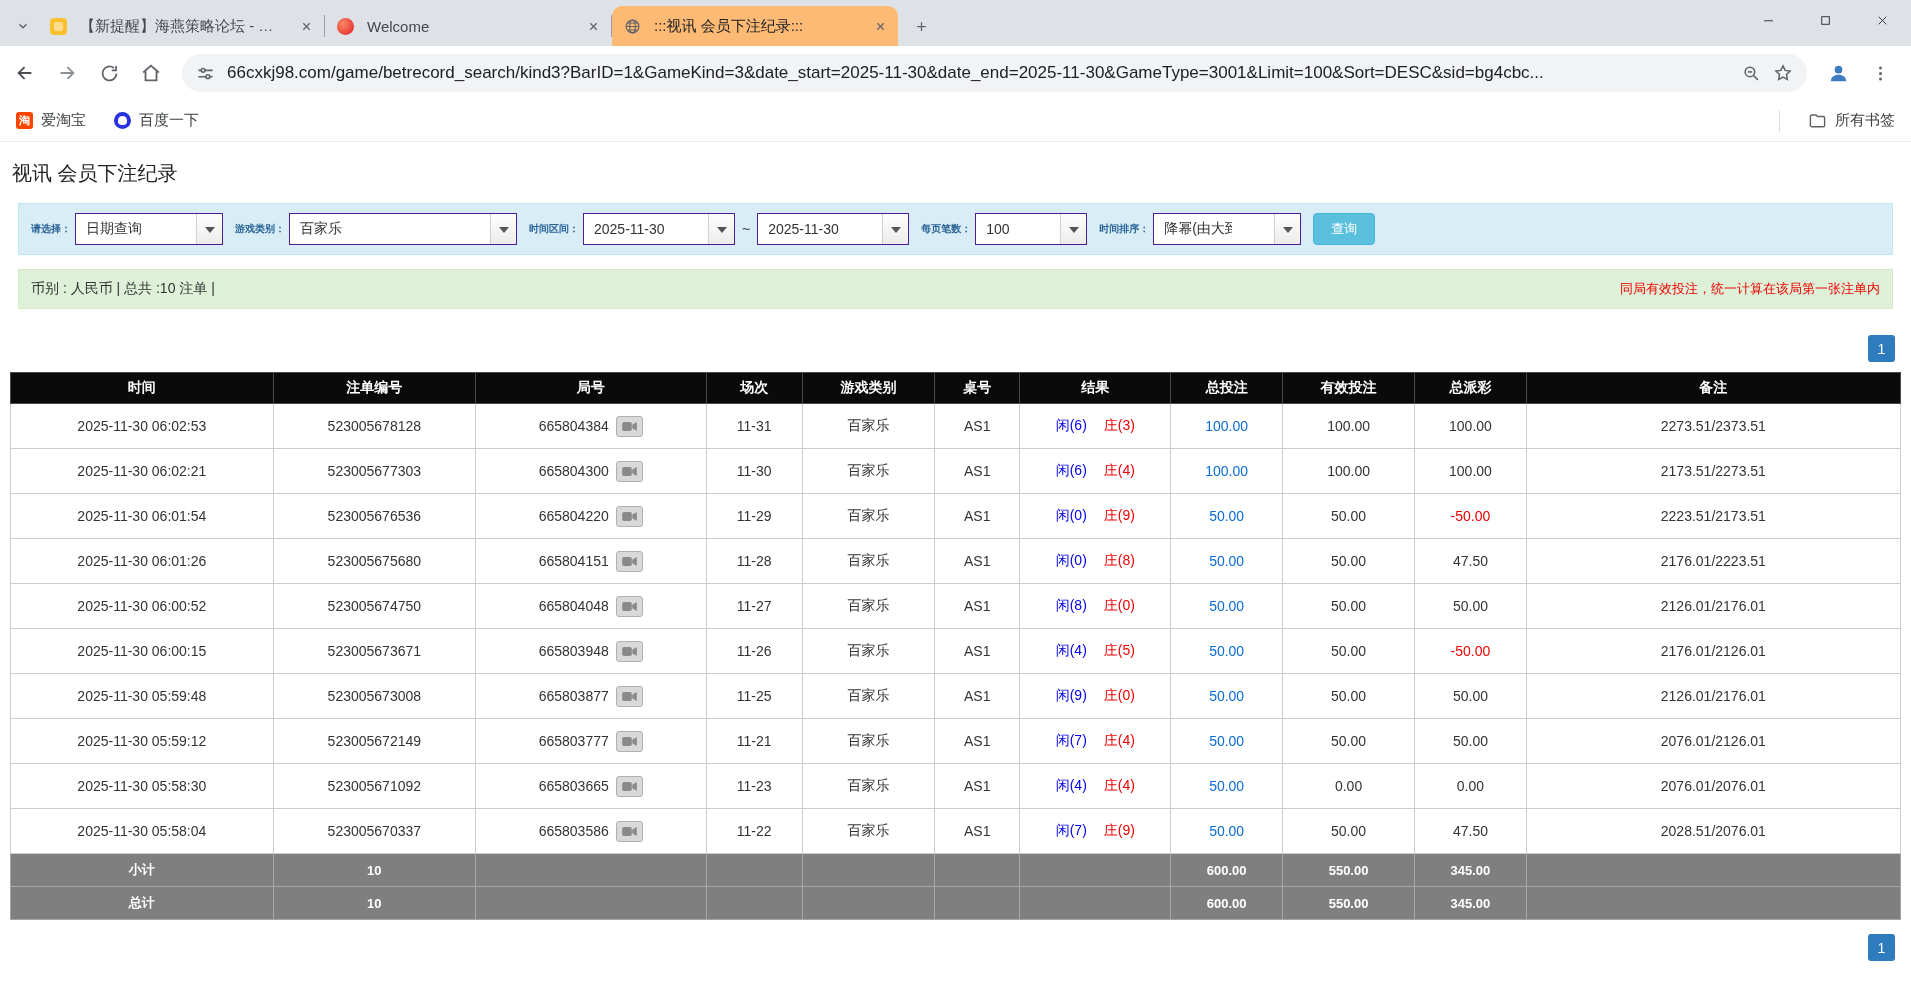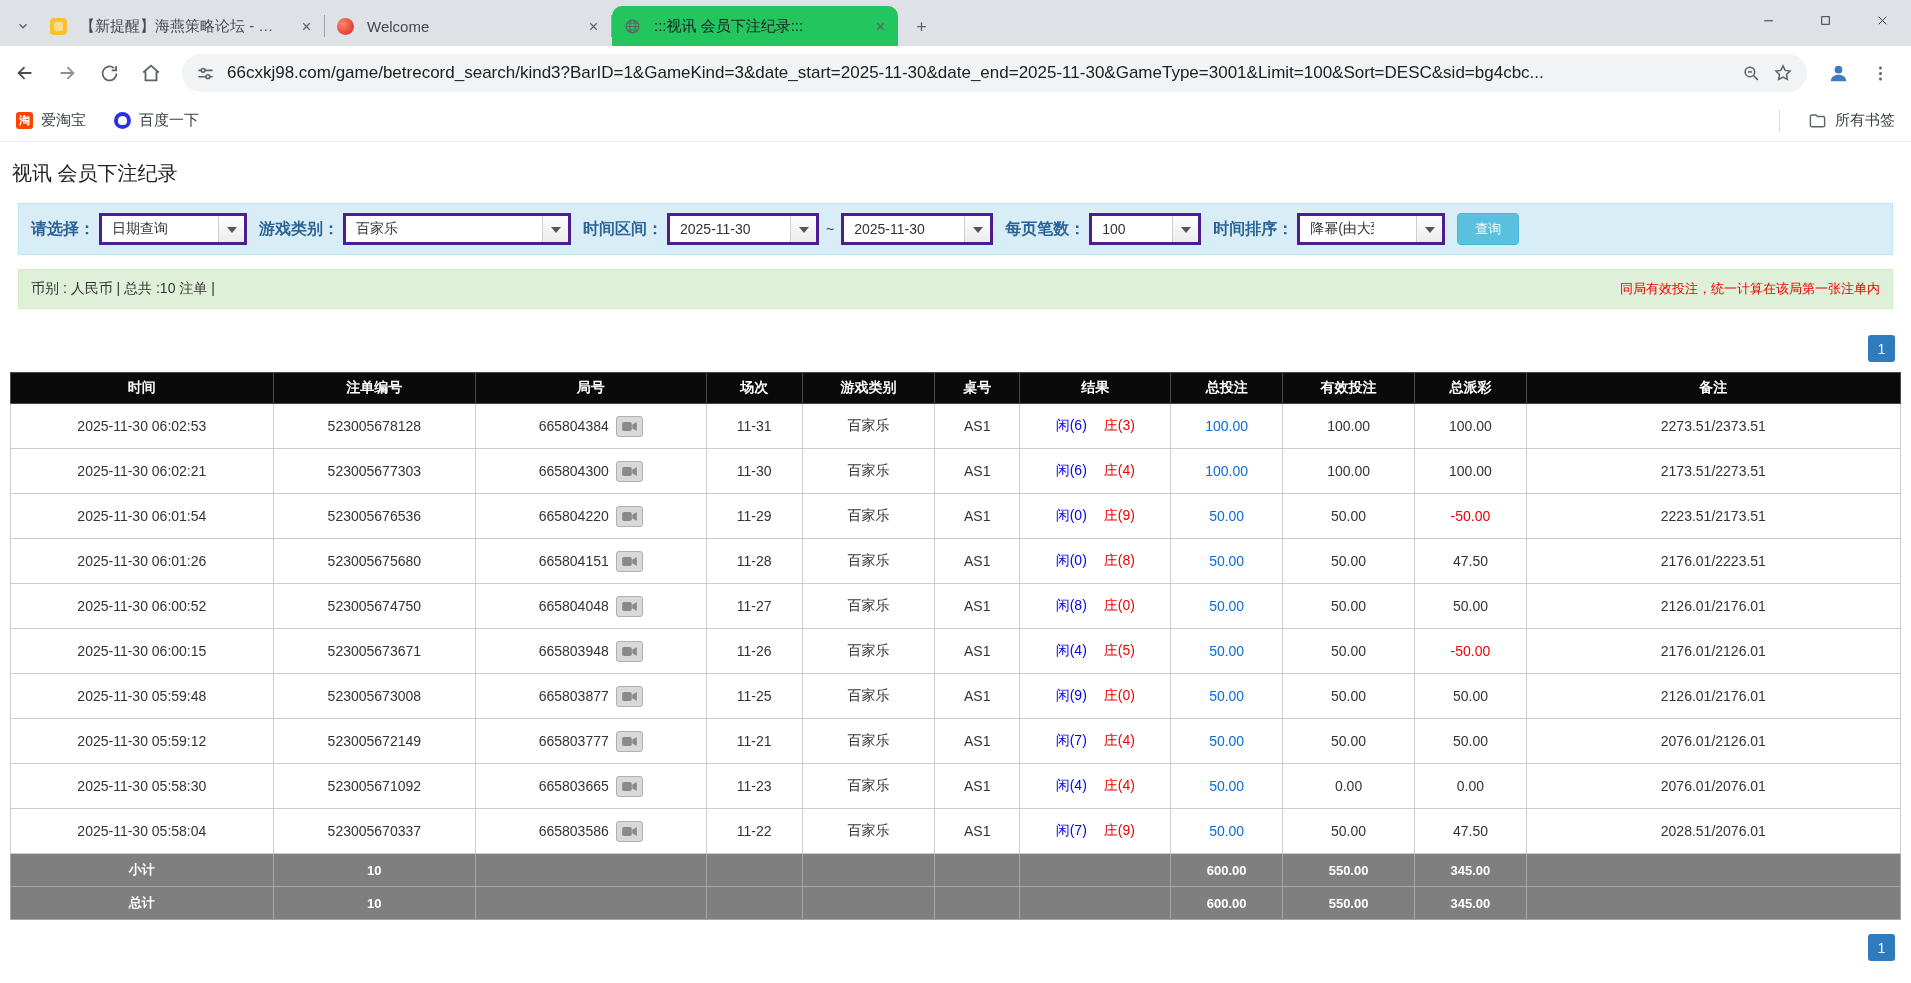--- a/index.html
+++ b/index.html
@@ -15,21 +15,21 @@
   
   .tab-strip {
     height: 46px; background: #dee1e6;
     display: flex; align-items: flex-end; padding-left: 8px; position: relative;
   }
   .tab-chevron { width: 30px; height: 40px; display: flex; align-items: center; justify-content: center; color: #5f6368; cursor: pointer; }
   .tab {
     width: 286px; height: 40px; display: flex; align-items: center; gap: 13px;
     padding: 0 8px 0 12px; border-radius: 10px 10px 0 0; font-size: 15px; color: #45494e; cursor: pointer;
   }
-  .tab.active { background: #22c55e; color: #202124; }
+  .tab.active { background: #fdba74; color: #202124; }
   .tab-label { flex: 1; white-space: nowrap; overflow: hidden; text-overflow: ellipsis; }
   .tab-close { width: 20px; height: 20px; border-radius: 50%; display: flex; align-items: center; justify-content: center; color: #5f6368; flex: none; cursor: pointer; }
   .tab-divider { width: 1px; height: 22px; background: #9aa0a6; margin-bottom: 9px; flex: none; }
   .favicon { width: 17px; height: 17px; flex: none; display: flex; align-items: center; justify-content: center; }
   .fav-forum { background: #fbc02d; border-radius: 4px; position: relative; }
   .fav-forum::after { content: ""; position: absolute; inset: 4px; background: rgba(255,255,255,.45); border-radius: 2px; }
   .fav-welcome { background: radial-gradient(circle at 35% 35%, #ff8a65, #e53935 72%); border-radius: 50%; }
   .new-tab-btn { width: 30px; height: 30px; margin: 0 0 5px 8px; display: flex; align-items: center; justify-content: center; color: #5f6368; border-radius: 50%; cursor: pointer; }
   .strip-spacer { flex: 1; }
   .win-controls { position: absolute; top: 0; right: 0; height: 40px; display: flex; }
@@ -53,23 +53,23 @@
   .bm-spacer { flex: 1; }
   .bm-sep { width: 1px; height: 22px; background: #dadce0; flex: none; }
 
   
   .page-title { font-size: 20px; color: #222; margin: 18px 12px 16px; font-weight: 500; }
 
   .filter-bar {
     margin: 0 18px; background: var(--filter-bg, #d9edf7); border: 1px solid var(--filter-border, #bce8f1);
     display: flex; align-items: center; padding: 9px 8px;
   }
-  .flabel { color: var(--filter-label, #2a6496); font-weight: bold; font-size: 16px; margin: 0 4px 0 12px; white-space: nowrap; }
+  .flabel { color: var(--filter-label, #2a6496); font-weight: bold; font-size: 10px; margin: 0 4px 0 12px; white-space: nowrap; }
   .flabel:first-child { margin-left: 4px; }
-  .combo { display: inline-flex; align-items: stretch; height: 32px; background: #fff; border: 3px solid #4c1d95; cursor: pointer; flex: none; }
+  .combo { display: inline-flex; align-items: stretch; height: 32px; background: #fff; border: 1px solid #4c1d95; cursor: pointer; flex: none; }
   .combo-value { display: flex; align-items: center; padding: 0 10px; font-size: 14px; color: #333; flex: 1; overflow: hidden; white-space: nowrap; }
   .combo-arrow { width: 26px; border-left: 1px solid #cfcfcf; background: linear-gradient(#fefefe, #ececec); display: flex; align-items: center; justify-content: center; flex: none; }
   .combo-arrow i { display: block; width: 0; height: 0; border: 5px solid transparent; border-top: 6px solid #555; margin-top: 6px; }
   .w-mode { width: 148px; } .w-game { width: 228px; } .w-date { width: 152px; } .w-per { width: 112px; } .w-sort { width: 148px; gap: 42px; }
   .range-sep { margin: 0 7px; color: #333; font-size: 14px; }
   .search-btn {
     margin-left: 12px; height: 32px; padding: 0 17px; background: var(--search-btn-bg, #5bc0de);
     border: 1px solid var(--search-btn-border, #46b8da); color: #fff; font-size: 13px; border-radius: 4px; cursor: pointer;
     font-family: Liberation Sans, sans-serif;
   }

